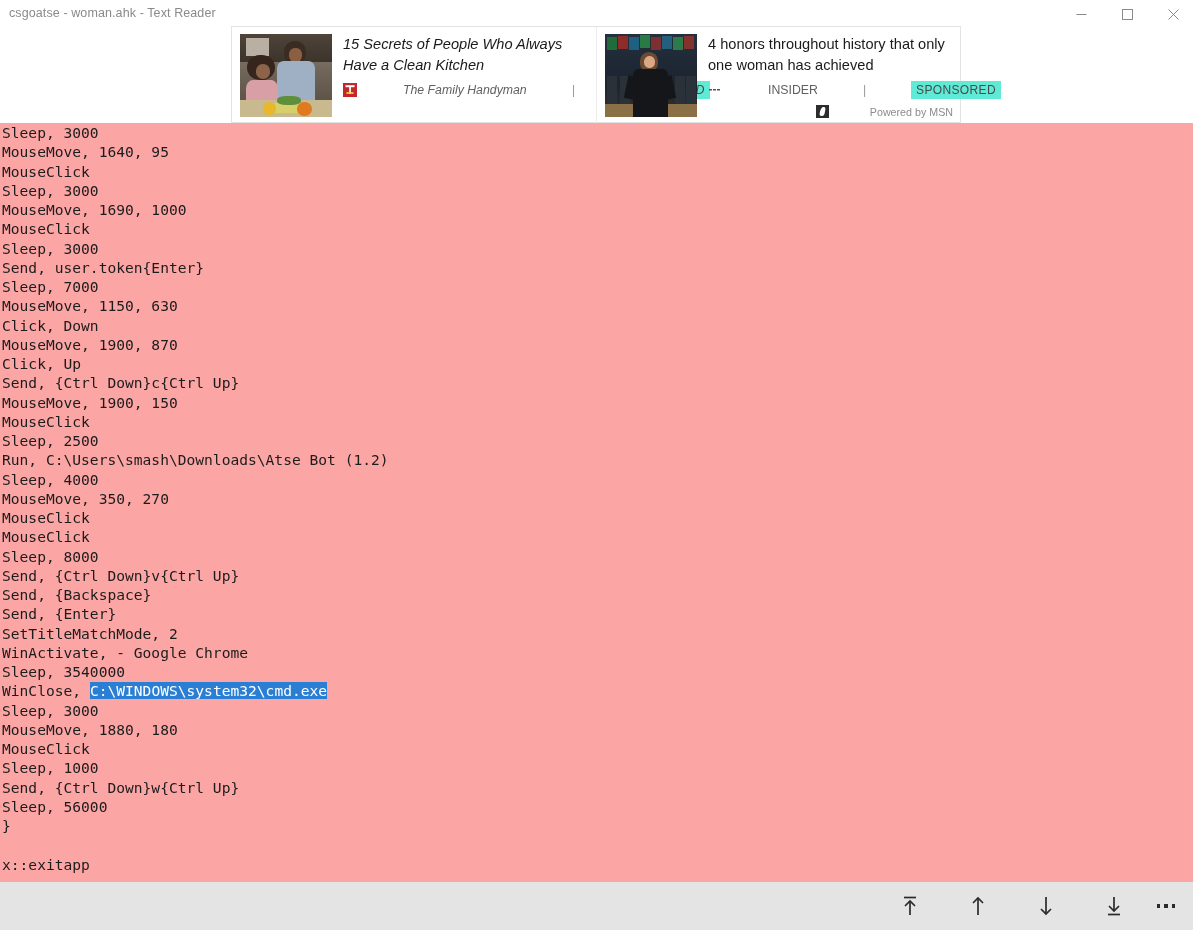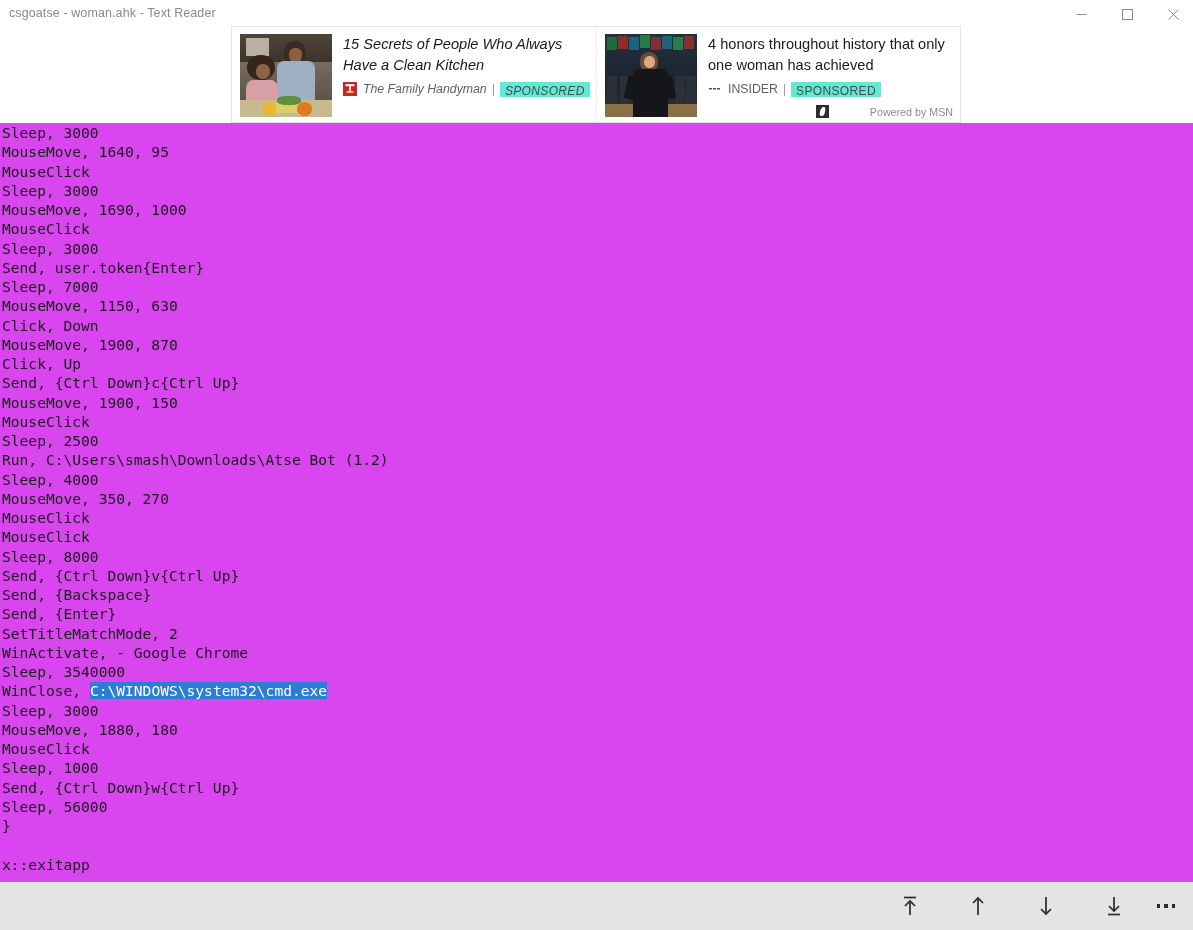--- a/index.html
+++ b/index.html
@@ -85,21 +85,23 @@
   .ad-title {
     font-size: 14.6px;
     line-height: 20.5px;
     color: #1a1a1a;
     font-family: "Liberation Sans", sans-serif;
     max-width: 250px;
   }
   .ad-meta {
     margin-top: 7px;
     display: flex;
+    align-items: center;
     height: 15px;
+    gap: 40px;
   }
   .ad-pub-logo {
     width: 14px; height: 14px;
     flex: 0 0 14px;
     margin-right: 6px;
     position: relative;
     overflow: hidden;
   }
   .ad-pub-name {
     font-size: 12.3px;
@@ -175,21 +177,21 @@
   .t1-arm-r { position:absolute; left:64%; top:50%; width:11%; height:28%; background:#14161a; transform:rotate(-12deg); }
   .t1-p { position:absolute; bottom:16%; width:11%; height:34%; background:#2b3138; }
 
   
   #doc {
     position: absolute;
     left: 0;
     top: 123px;
     width: 1193px;
     height: 759px;
-    background: #d946ef;
+    background: #fca5a5;
     overflow: hidden;
   }
   #doc-lines {
     position: absolute;
     left: 2px;
     top: 0px;
     font-family: "DejaVu Sans Mono", "Liberation Mono", monospace;
     font-size: 14.6px;
     line-height: 19.25px;
     color: #1c1c1c;

